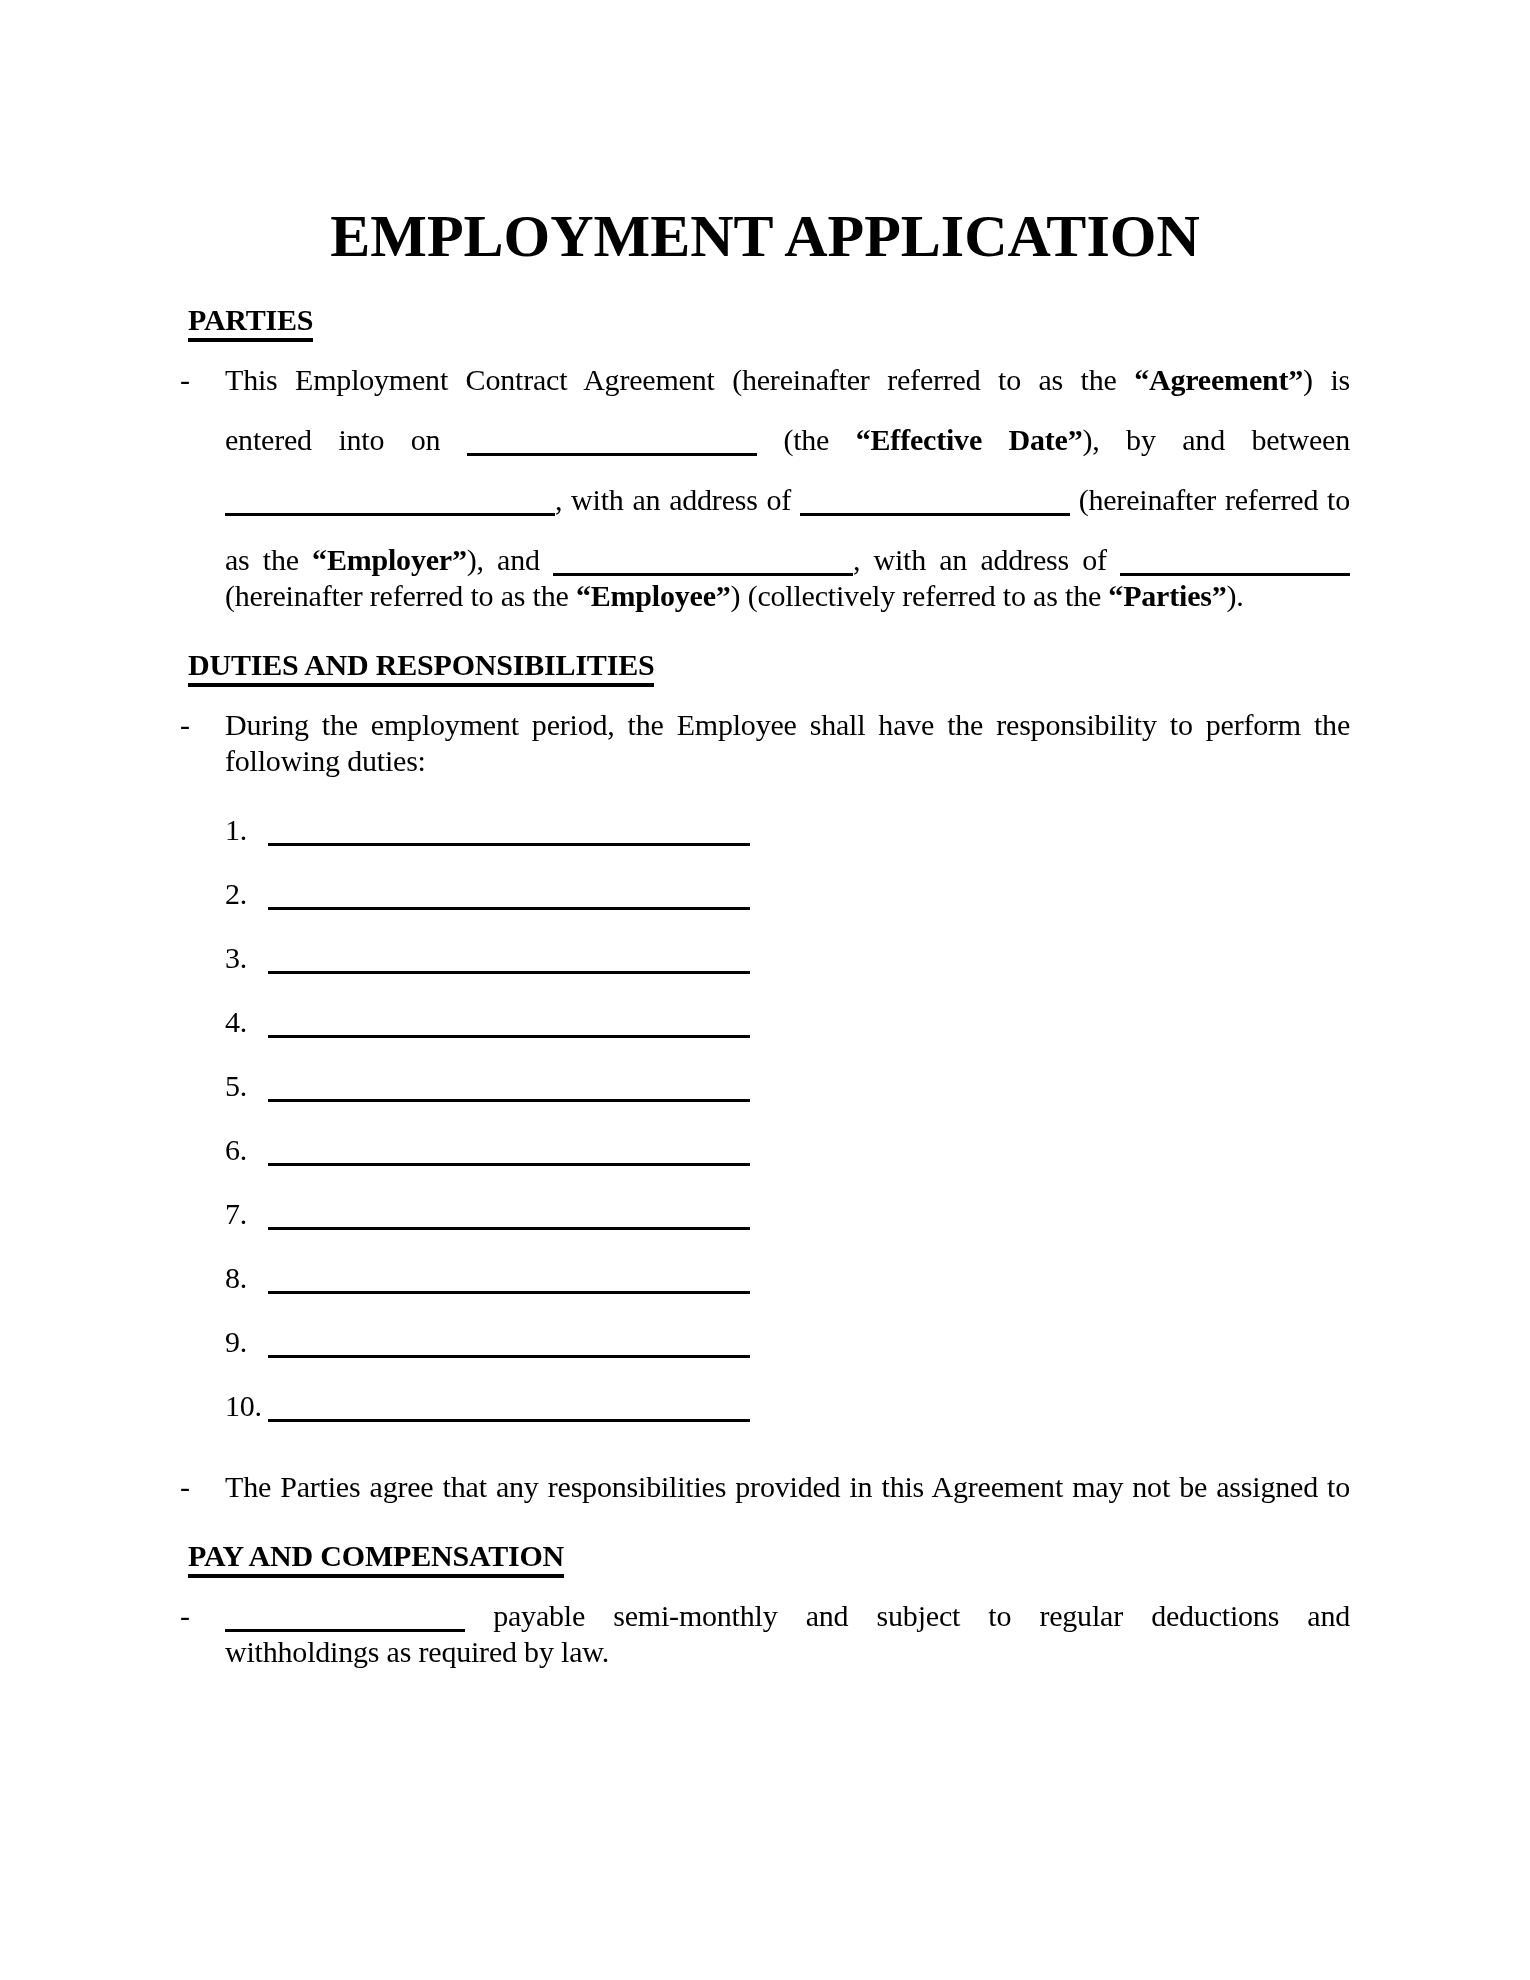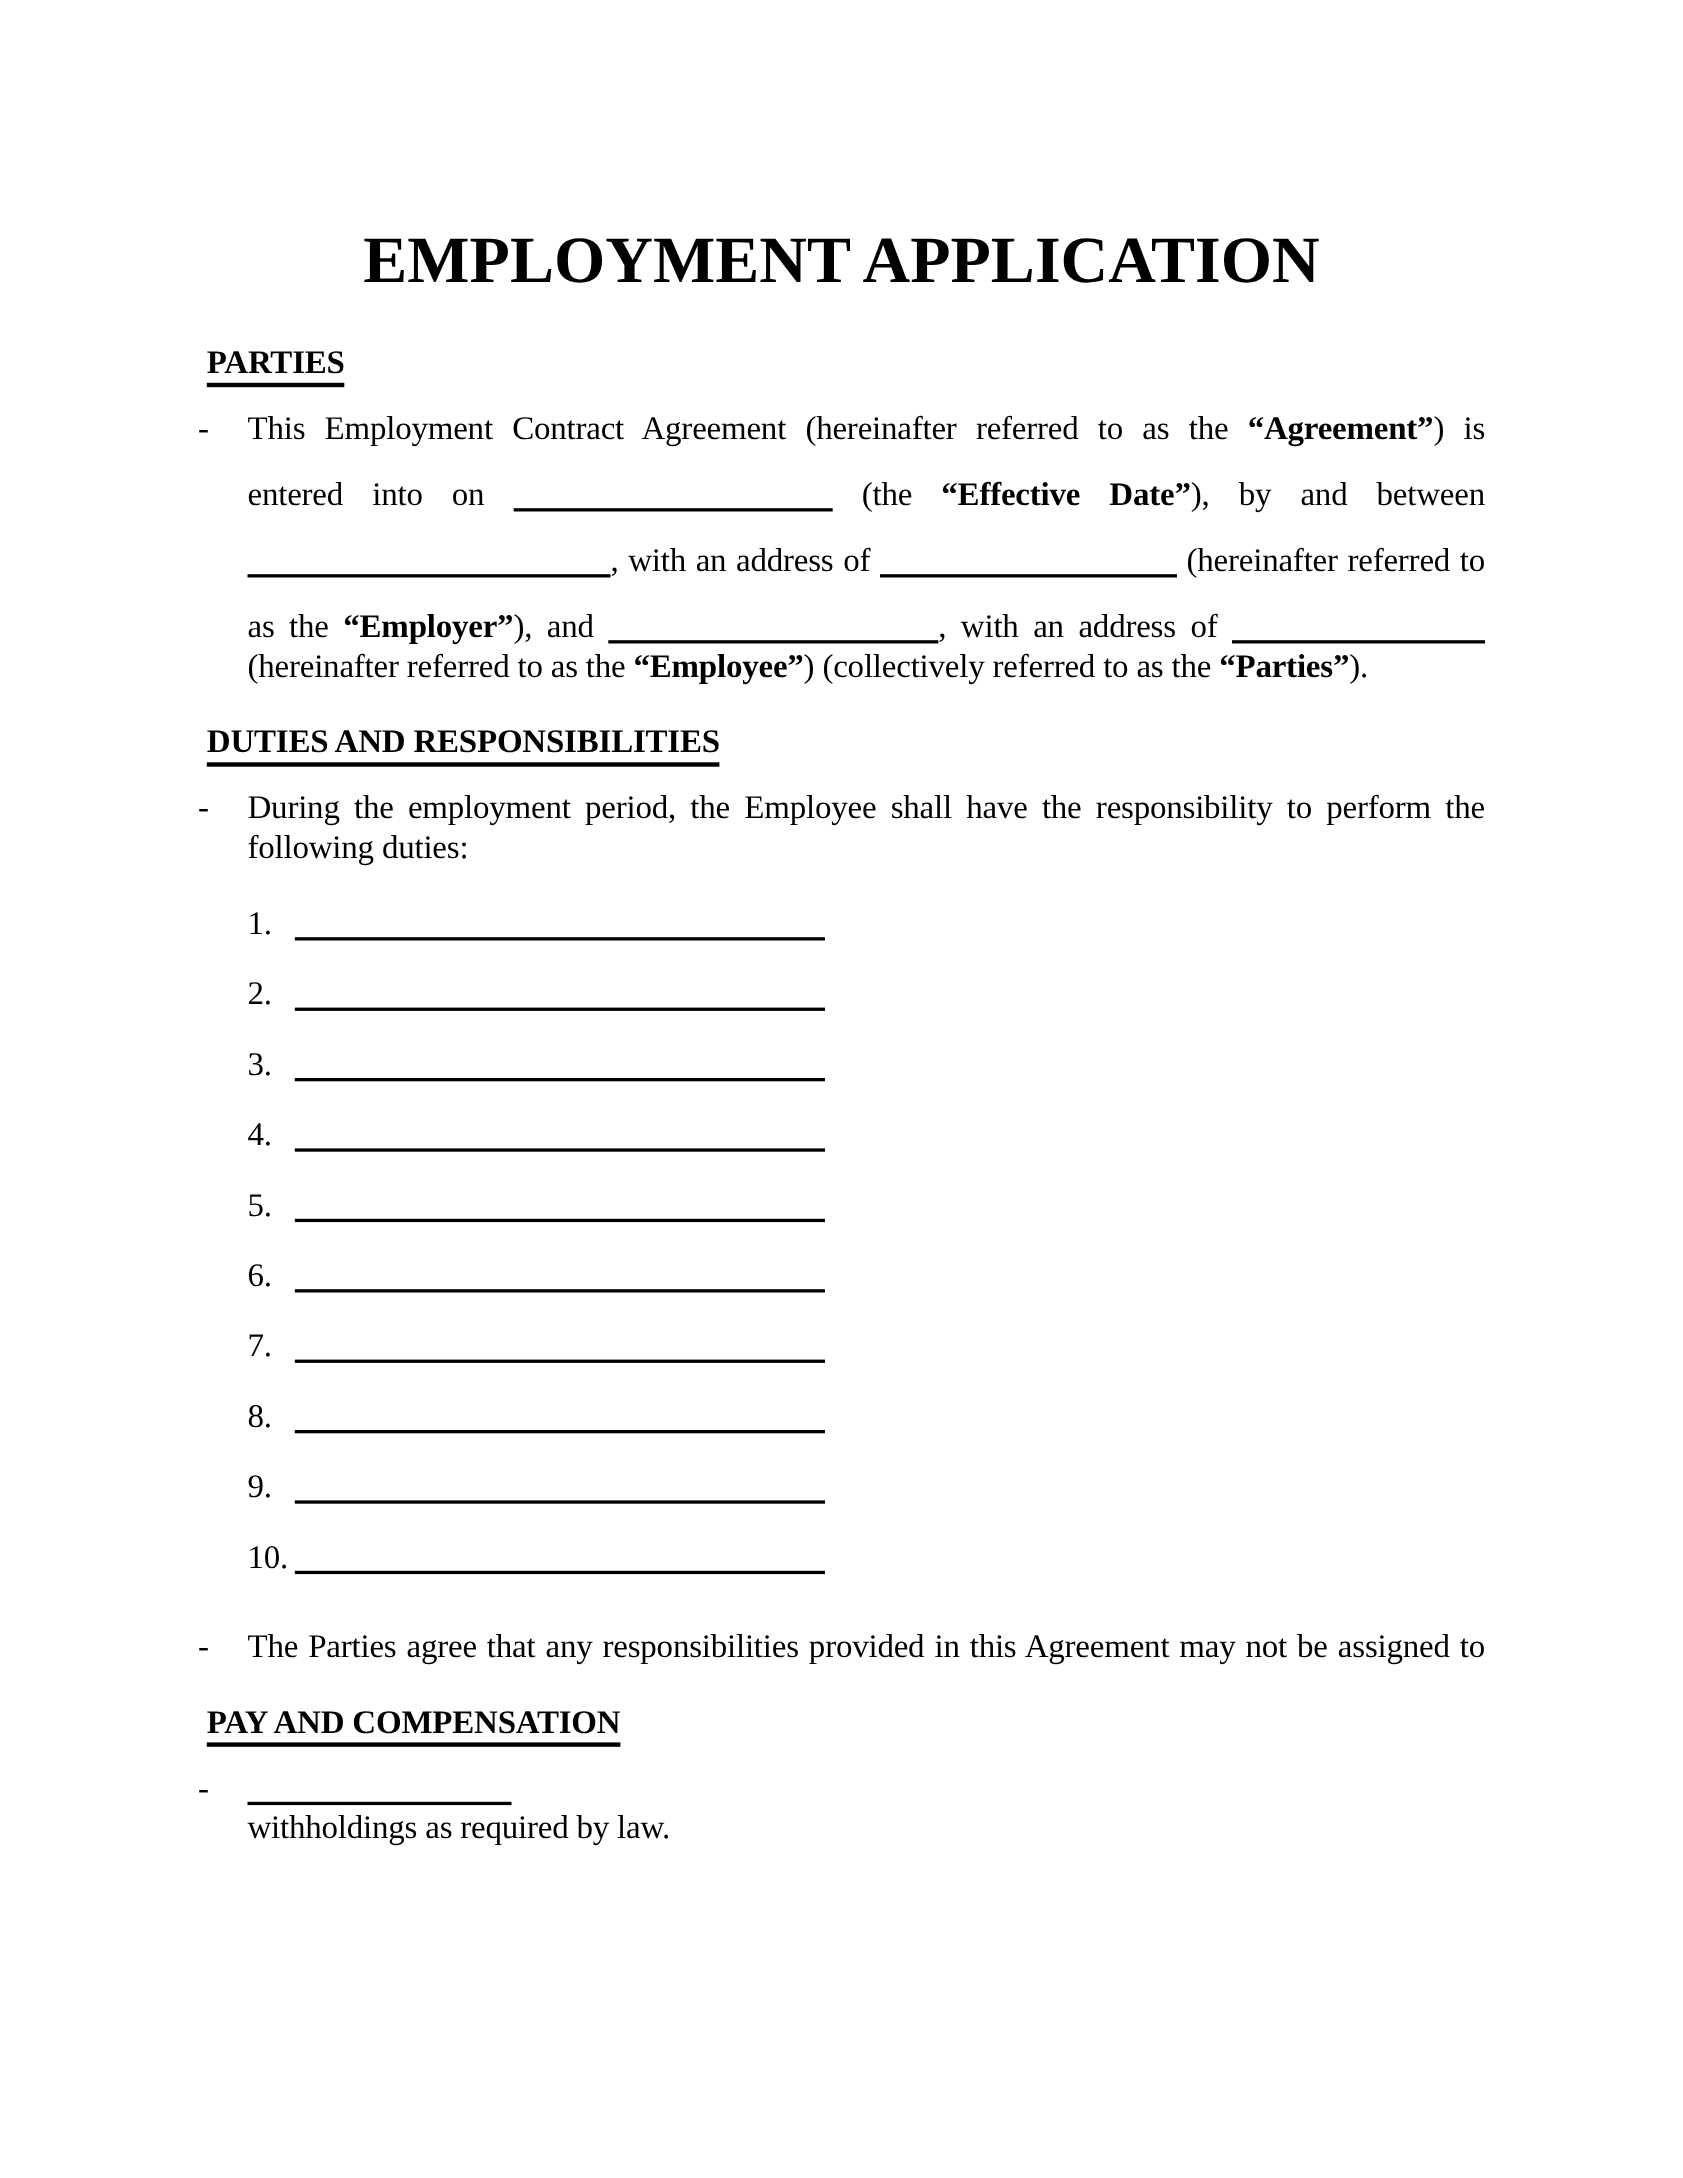--- a/index.html
+++ b/index.html
@@ -8,21 +8,21 @@
     width:1530px;height:1980px;
     background:#ffffff;color:#000000;
     box-sizing:border-box;
     padding:205px 180px 0 180px;
     font-family:"Liberation Serif","DejaVu Serif",serif;
     font-size:30px;line-height:36px;
     letter-spacing:-0.2px;
     overflow:hidden;
   }
   h1.doc-title{
-    margin:0 0 45px 0;
+    margin:0 0 35px 0;
     font-size:60px;line-height:62px;
     font-weight:bold;text-align:center;
     letter-spacing:0;white-space:nowrap;
   }
   h2.sec-head{
     margin:0 0 24px 8px;
     font-size:30px;line-height:36px;font-weight:bold;
   }
   h2.sec-head .hu{
     border-bottom:4px solid #000;
@@ -101,18 +101,18 @@
         </div>
         <div class="para">
           <span class="dash">-</span>
           <div class="line jl"><span>The Parties agree that any responsibilities provided in this Agreement may not be assigned to</span></div>
         </div>
       </section>
       <section class="doc-section">
         <h2 class="sec-head"><span class="hu">PAY AND COMPENSATION</span></h2>
         <div class="para">
           <span class="dash">-</span>
-          <div class="line jl"><span class="blank" style="width: 240px;"></span></div>
+          <div class="line jl"><span class="blank" style="width: 240px;"></span><span> payable semi-monthly and subject to regular deductions and</span></div>
           <div class="line last"><span>withholdings as required by law.</span></div>
         </div>
       </section>
     </div>
 </div>
 
 </body></html>

